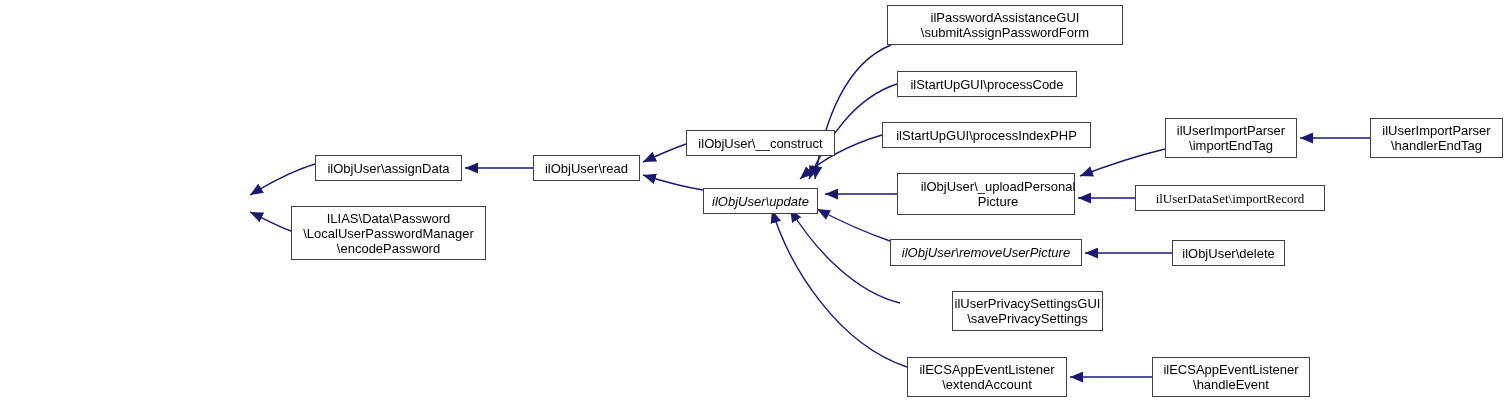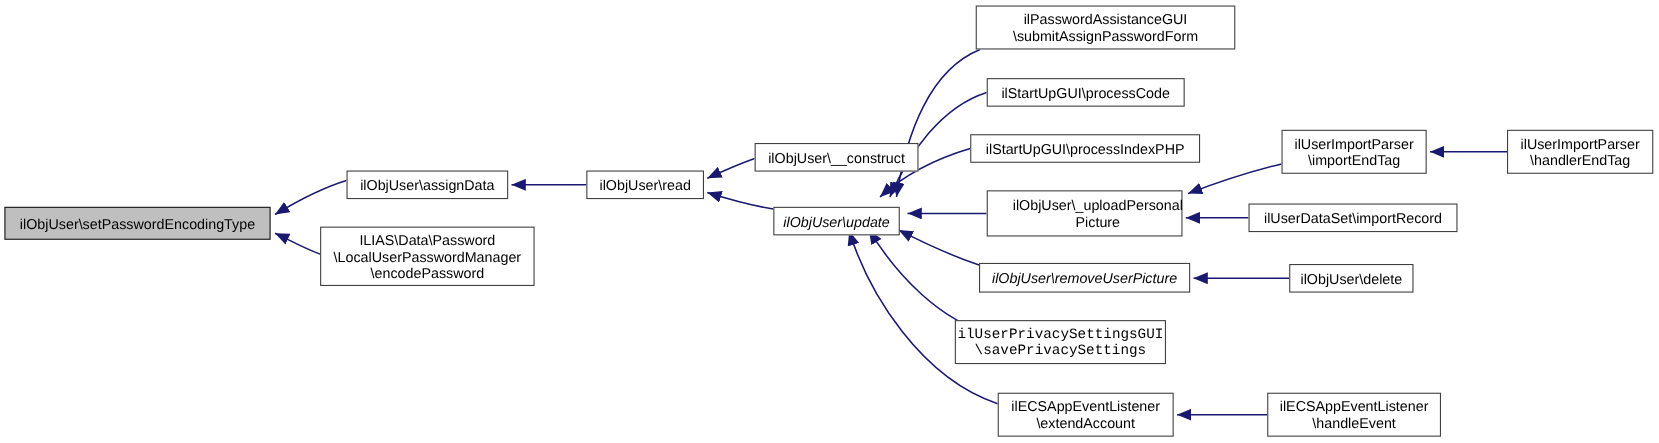--- a/index.html
+++ b/index.html
@@ -33,25 +33,25 @@
   .n1 {left:315px; top:155px; width:147px; height:26px;}
   .n2 {left:291px; top:206px; width:195px; height:54px;}
   .n3 {left:533px; top:155px; width:107px; height:26px;}
   .n4 {left:686px; top:130px; width:149px; height:26px;}
   .n5 {left:703px; top:188px; width:115px; height:26px;font-style:italic;}
   .n6 {left:887px; top:5px;   width:236px; height:40px;}
   .n7 {left:897px; top:71px;  width:180px; height:26px;}
   .n8 {left:882px; top:122px; width:209px; height:26px;}
   .n9 {left:897px; top:173px; width:178px; height:42px;padding-left:24px;}
   .n10{left:890px; top:239px; width:192px; height:27px;font-style:italic;}
-  .n11{left:868px; top:291px; width:192px; height:40px;font-family:Liberation Mono, monospace;}
+  .n11{left:952px; top:291px; width:151px; height:40px;}
   .n12{left:907px; top:357px; width:160px; height:40px;}
   .n13{left:1165px;top:118px; width:132px; height:40px;}
   .n14{left:1370px;top:118px; width:133px; height:40px;}
-  .n15{left:1135px;top:185px; width:190px; height:26px;}
+  .n15{left:1135px;top:185px; width:190px; height:26px;font-family:Liberation Serif, serif;}
   .n16{left:1172px;top:240px; width:113px; height:26px;}
   .n17{left:1152px;top:357px; width:158px; height:40px;}
 </style>
 </head>
 <body>
 
 <div id="canvas">
 
   <svg id="edges" width="1508" height="403" viewBox="0 0 1508 403" xmlns="http://www.w3.org/2000/svg">
     <defs>
@@ -73,23 +73,20 @@
       <path d="M900,303 C855,292 815,250 790,209" marker-end="url(#arrow)"></path>
       <path d="M907,367 C838,344 790,268 772,210" marker-end="url(#arrow)"></path>
       <path d="M1165,149 C1132,157 1106,166 1080,176" marker-end="url(#arrow)"></path>
       <path d="M1135,198 L1078,198" marker-end="url(#arrow)"></path>
       <path d="M1370,138 L1300,138" marker-end="url(#arrow)"></path>
       <path d="M1172,253 L1085,253" marker-end="url(#arrow)"></path>
       <path d="M1152,377 L1070,377" marker-end="url(#arrow)"></path>
     </g>
   </svg>
 
-  <div class="node n0 highlight">
-    <span>ilObjUser\setPasswordEncodingType</span>
-  </div>
   <div class="node n2">
     <span>ILIAS\Data\Password
 \LocalUserPasswordManager
 \encodePassword</span>
   </div>
   <div class="node n1">
     <span>ilObjUser\assignData</span>
   </div>
   <div class="node n3">
     <span>ilObjUser\read</span>

